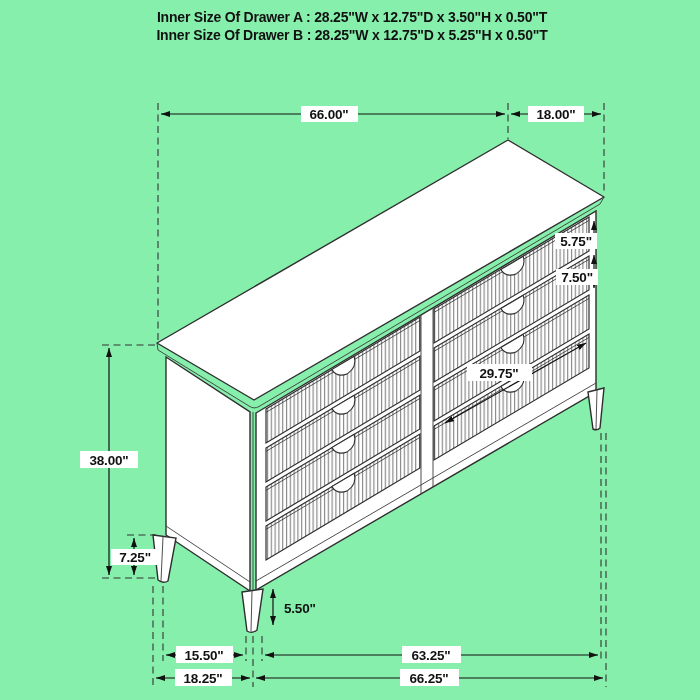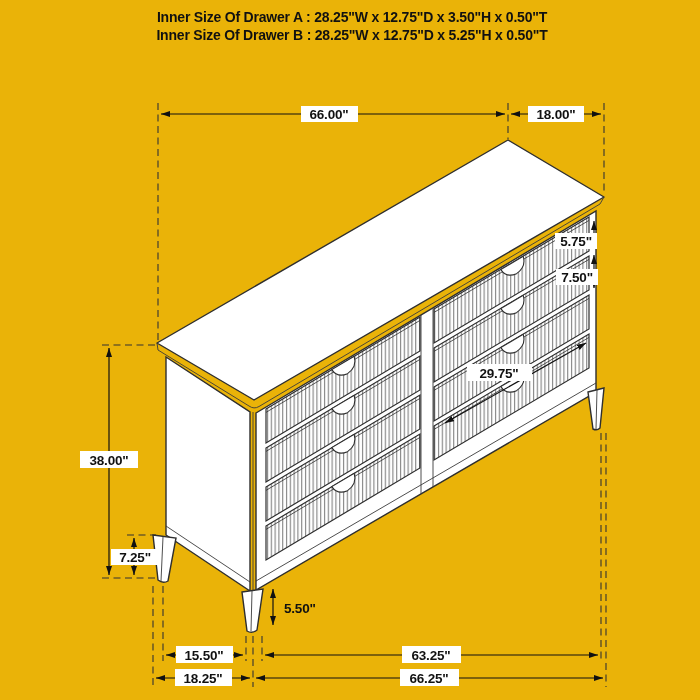--- a/index.html
+++ b/index.html
@@ -1,16 +1,16 @@
 <!DOCTYPE html>
 <html><head>
 <meta charset="utf-8">
 <style>
   html,body{margin:0;padding:0;background:#fff;}
-  .stage{position:relative;width:700px;height:700px;background:#eab308;overflow:hidden;
+  .stage{position:relative;width:700px;height:700px;background:#86efac;overflow:hidden;
          font-family:"Liberation Sans",sans-serif;}
   svg{display:block;}
   .hdr{font:bold 14px "Liberation Sans",sans-serif;fill:#111;letter-spacing:-0.2px;}
   .dim-label{font:bold 13.5px "Liberation Sans",sans-serif;fill:#111;letter-spacing:-0.2px;}
   .outline{stroke:#2e2e2e;stroke-width:1.4;fill:#fff;}
   .thin{stroke:#3a3a3a;stroke-width:0.9;fill:none;}
   .ext{stroke:#333;stroke-width:1.1;fill:none;stroke-dasharray:7 4.5;}
   .dim{stroke:#111;stroke-width:1.2;fill:none;}
   .lbg{fill:#fff;}
   .drawer{stroke:#2e2e2e;stroke-width:1.2;}

